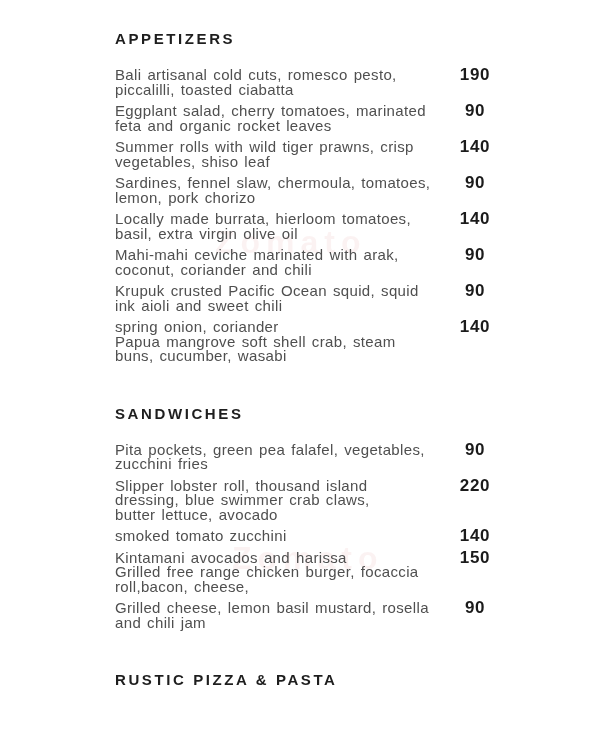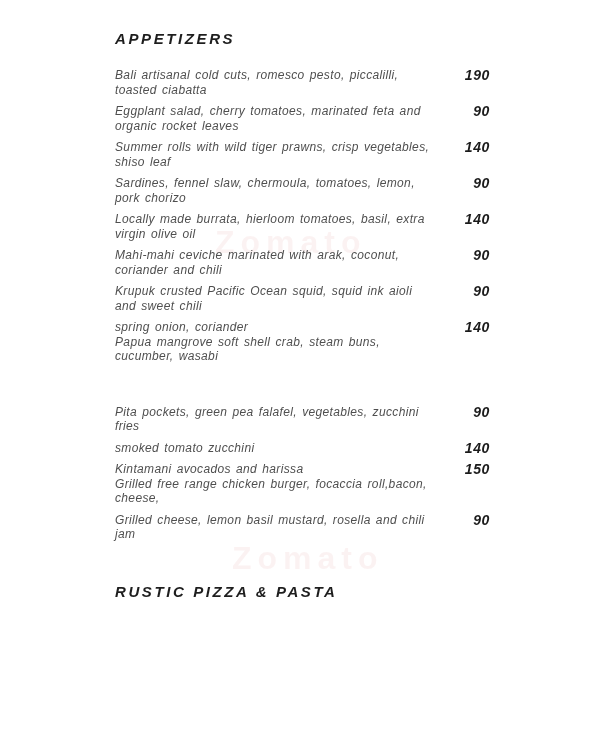--- a/index.html
+++ b/index.html
@@ -22,52 +22,52 @@
     font-size: 32px;
     font-weight: bold;
     letter-spacing: 6px;
     color: #b91c1c;
     opacity: 0.05;
     pointer-events: none;
     user-select: none;
   }
   .wm1 { left: 215px; top: 224px; }
   .wm2 { left: 232px; top: 540px; }
-  .menu-section { margin-bottom: 41px; font-style: italic; }
+  .menu-section { margin-bottom: 41px; }
   .section-title {
     font-size: 15px;
     font-weight: 700;
     letter-spacing: 2.6px;
     color: #1e1e1e;
     margin-bottom: 21px;
   }
   .menu-row {
     display: flex;
     align-items: flex-start;
     margin-bottom: 7px;
     position: relative;
   }
   .item-name {
     flex: 1;
-    font-size: 12px;
+    font-size: 15px;
     line-height: 14.5px;
     letter-spacing: 0.35px;
     word-spacing: 1.5px;
     color: #4f4f4f;
     padding-right: 24px;
   }
   .item-name .line { display: block; }
   .item-price {
-    font-size: 14px;
+    font-size: 17px;
     line-height: 14.5px;
     font-weight: 700;
     letter-spacing: 0.6px;
     color: #1b1b1b;
     min-width: 30px;
-    text-align: right;
+    text-align: center;
     white-space: nowrap;
   }
 </style>
 </head>
 <body>
 
 <div class="page">
   <div class="watermark wm1">Zomato</div>
   <div class="watermark wm2">Zomato</div>
   <div id="sections">
@@ -127,28 +127,36 @@
     <div class="item-name">
               <span class="line">spring onion, coriander</span>
               <span class="line">Papua mangrove soft shell crab, steam buns, cucumber, wasabi</span>
             </div>
     <div class="item-price">140</div>
   </div>
 </div>
   </section>
 
   <section class="menu-section">
+    <h2 class="section-title">SANDWICHES</h2>
     <div class="items">
   <div class="menu-row">
     <div class="item-name">
               <span class="line">Pita pockets, green pea falafel, vegetables, zucchini fries</span>
             </div>
     <div class="item-price">90</div>
   </div>
 
+  <div class="menu-row">
+    <div class="item-name">
+              <span class="line">Slipper lobster roll, thousand island dressing, blue swimmer crab claws,</span>
+              <span class="line">butter lettuce, avocado</span>
+            </div>
+    <div class="item-price">220</div>
+  </div>
 
   <div class="menu-row">
     <div class="item-name">
               <span class="line">smoked tomato zucchini</span>
             </div>
     <div class="item-price">140</div>
   </div>
 
   <div class="menu-row">
     <div class="item-name">

